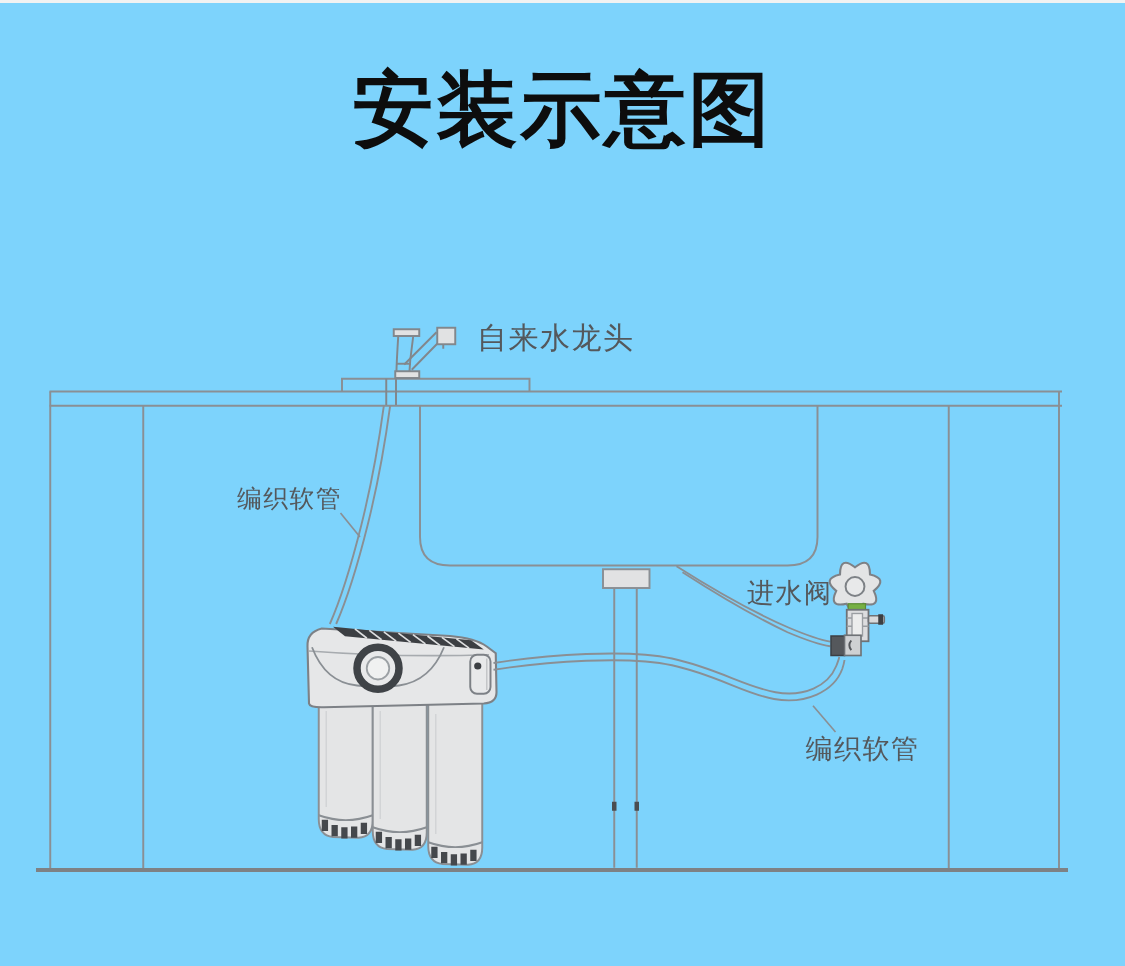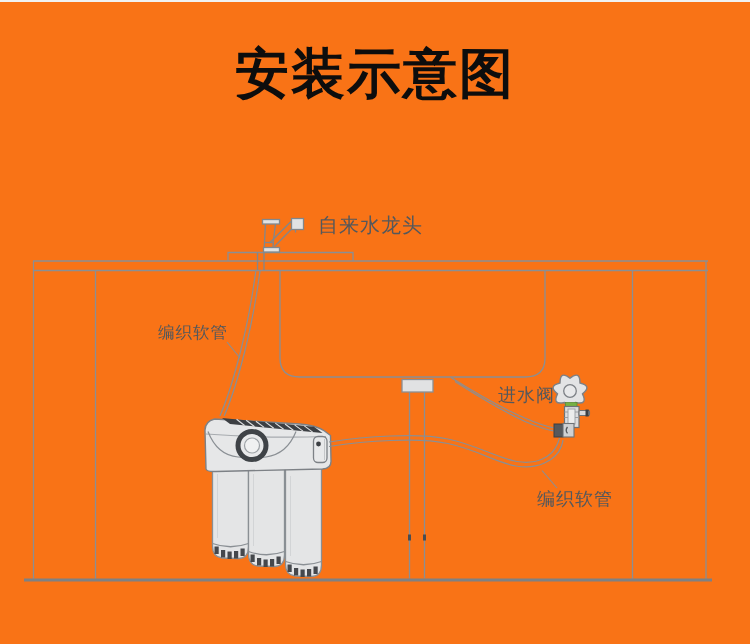--- a/index.html
+++ b/index.html
@@ -1,19 +1,19 @@
 <!DOCTYPE html>
 <html><head>
 <meta charset="utf-8">
 <style>
   html,body{margin:0;padding:0;background:#c9cacc;}
   .canvas{
     position:relative;
     width:750px;height:644px;
-    background:#f97316;
+    background:#7dd3fc;
     overflow:hidden;
     font-family:"Liberation Sans","DejaVu Sans",sans-serif;
   }
   .top-sheen{position:absolute;top:0;left:0;width:750px;height:2px;background:#f1f2f2;}
   .title{
     position:absolute;top:44px;left:0;width:750px;
     text-align:center;
     font-size:54px;font-weight:bold;color:#0d0d0d;
     letter-spacing:2px;line-height:1.1;
     user-select:none;

